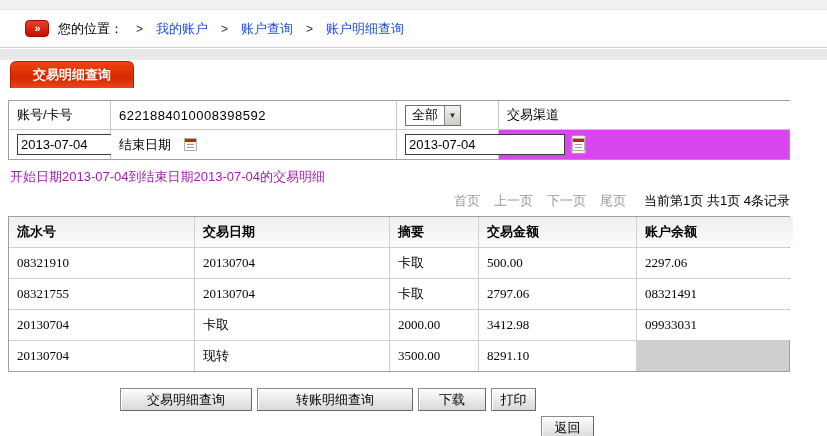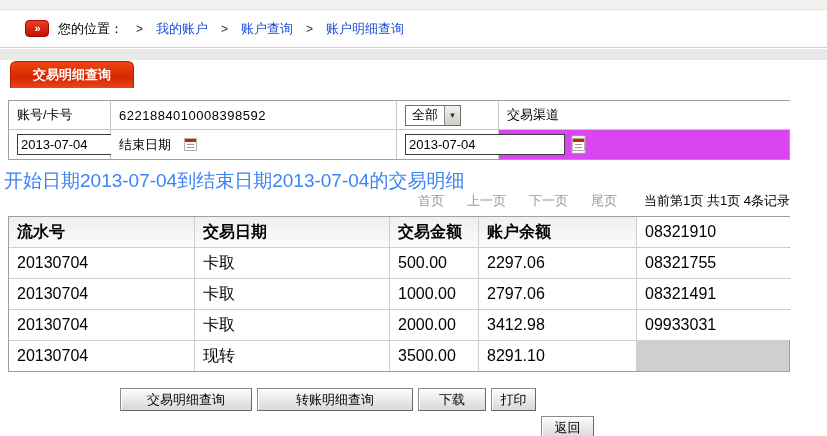--- a/index.html
+++ b/index.html
@@ -33,29 +33,29 @@
   .cal-btn { width:19px; height:19px; margin-left:6px; border:1px solid #9a9a9a; background:#f3efe9; border-radius:2px; display:inline-flex; align-items:center; justify-content:center; cursor:pointer; }
   .cal-glyph { width:13px; height:13px; background:#fff; border:1px solid #b5b0a8; position:relative; }
   .cal-glyph:before { content:""; position:absolute; top:0; left:0; right:0; height:3px; background:#cc2200; }
   .cal-glyph:after { content:""; position:absolute; top:5px; left:2px; right:2px; height:6px;
       background:repeating-linear-gradient(180deg,#9a9a9a 0 1px, transparent 1px 3px); }
   .select-box { display:inline-flex; height:21px; border:1px solid #6f6f6f; background:#fff; align-items:stretch; cursor:pointer; }
   .select-text { font-size:13px; padding:0 6px; display:flex; align-items:center; }
   .select-arrow { width:16px; background:linear-gradient(180deg,#f4f2ef,#cfccc6); border-left:1px solid #8a8a8a; color:#333; font-size:8px; display:flex; align-items:center; justify-content:center; }
 
   
-  .summary { position:absolute; top:168px; left:4px; font-size:19px; color:#3b82f6; }
-  .pagination { position:absolute; top:192px; left:8px; width:782px; display:flex; justify-content:flex-end; align-items:flex-start; gap:23px; font-size:13px; }
+  .summary { position:absolute; top:168px; left:10px; font-size:13px; color:#a21caf; }
+  .pagination { position:absolute; top:192px; left:8px; width:782px; display:flex; justify-content:flex-end; align-items:flex-start; gap:14px; font-size:13px; }
   .pg-link { color:#999999; cursor:pointer; }
   .pg-status { color:#000; margin-left:4px; }
 
   
   .data-table { position:absolute; top:216px; left:8px; width:782px; border:1px solid #9f9f9f; background:#cfcfcf;
                 display:grid; grid-template-columns:185px 194px 88px 157px 156px; grid-auto-rows:30px; gap:1px; }
-  .data-table > div { background:#fff; display:flex; align-items:center; font-size:16px; padding-left:8px; }
+  .data-table > div { background:#fff; display:flex; align-items:center; font-size:13px; padding-left:8px;font-family:Liberation Serif, serif; }
   .data-table > div.th { font-weight:bold; background:linear-gradient(180deg,#efefef,#fbfbfb); }
 
   
   .btn-row { position:absolute; top:388px; left:120px; display:flex; gap:5px; }
   .btn { height:23px; background:linear-gradient(180deg,#fdfdfd,#d8d8d8); border:1px solid #8a8a8a;
          border-right-color:#6a6a6a; border-bottom-color:#6a6a6a; box-shadow:inset 1px 1px 0 #ffffff;
          font-family:"Liberation Sans",sans-serif; font-size:13px; color:#000; display:flex; align-items:center; justify-content:center; cursor:pointer; }
   .btn-w1 { width:132px; } .btn-w2 { width:156px; } .btn-w3 { width:68px; } .btn-w4 { width:45px; } .btn-w5 { width:53px;margin-top:28px; }
 </style>
 </head>
@@ -113,33 +113,33 @@
     <span class="pg-link">首页</span>
     <span class="pg-link">上一页</span>
     <span class="pg-link">下一页</span>
     <span class="pg-link">尾页</span>
     <span class="pg-status">当前第1页 共1页 4条记录</span>
   </div>
 
   <div class="data-table">
     <div class="th">流水号</div>
     <div class="th">交易日期</div>
+    <div class="th">摘要</div>
     <div class="th">交易金额</div>
     <div class="th">账户余额</div>
 
     <div>08321910</div>
     <div>20130704</div>
     <div>卡取</div>
     <div>500.00</div>
     <div>2297.06</div>
 
     <div>08321755</div>
     <div>20130704</div>
     <div>卡取</div>
-    <div>1000.00</div>
     <div>2797.06</div>
 
     <div>08321491</div>
     <div>20130704</div>
     <div>卡取</div>
     <div>2000.00</div>
     <div>3412.98</div>
 
     <div>09933031</div>
     <div>20130704</div>

